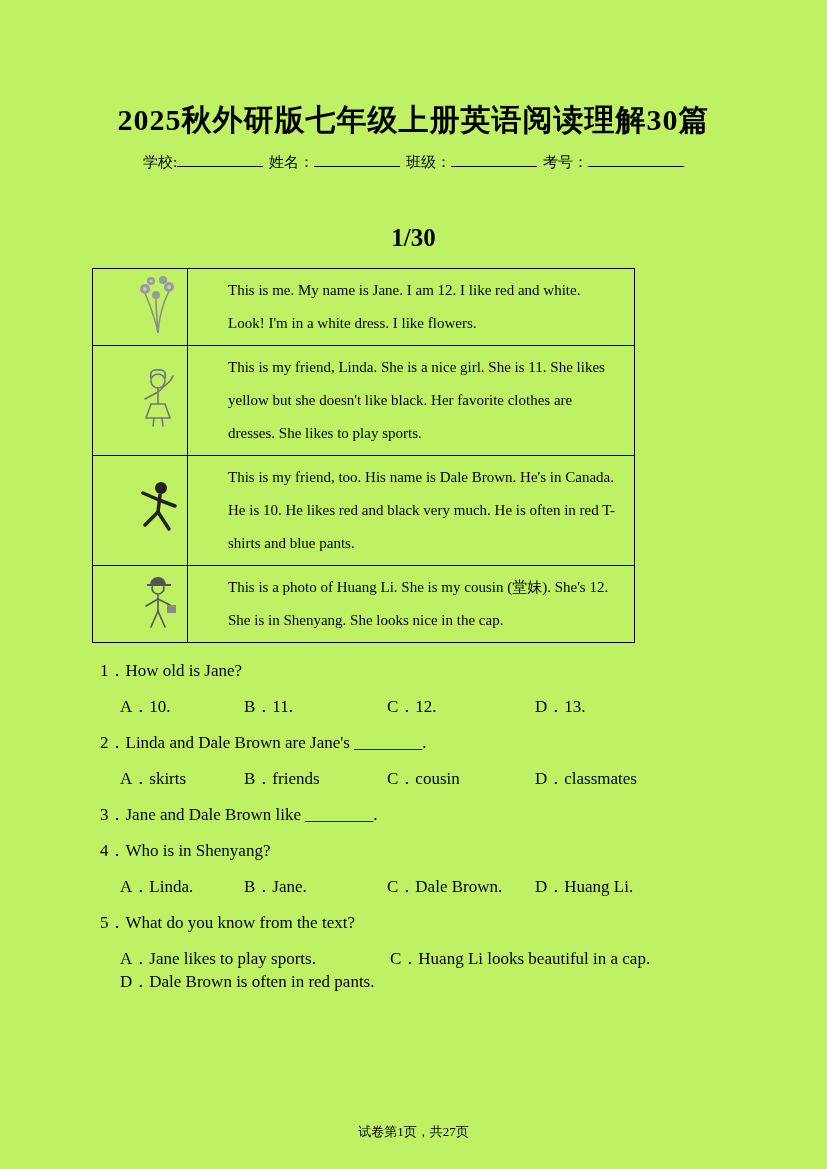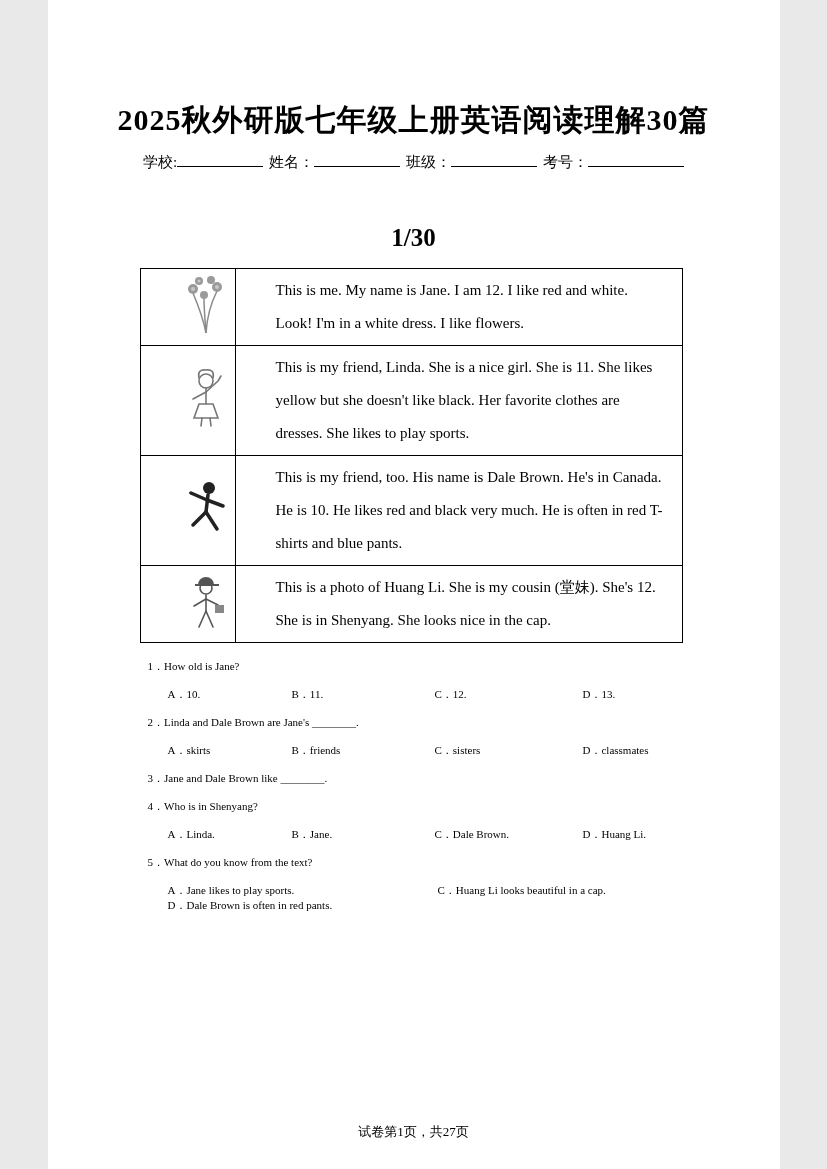--- a/index.html
+++ b/index.html
@@ -1,22 +1,22 @@
 <!DOCTYPE html>
 <html><head>
 <meta charset="utf-8">
 <style>
   * { margin:0; padding:0; box-sizing:border-box; }
   html,body { background:#e9e9e9; }
   body { font-family:"Liberation Serif","DejaVu Serif",serif; color:#000; }
   .page {
     position:relative;
-    width:732px; height:1169px;
+    width:827px; height:1169px;
     margin:0 auto;
-    background:#ffffff;
+    background:#bef264;
     overflow:hidden;
   }
   .title {
     padding-top:100px;
     text-align:center;
     font-size:30px;
     font-weight:bold;
     letter-spacing:1px;
   }
   .header-fields {
@@ -58,21 +58,21 @@
     padding:6px 4px;
   }
   td.text-cell {
     padding:5px 16px 5px 14px;
     font-size:15px;
     line-height:33px;
     vertical-align:middle;
   }
   .questions {
     margin:16px 12px 0 100px;
-    font-size:11px;
+    font-size:17px;
   }
   .q-label { margin-bottom:13px; }
   .options {
     display:grid;
     grid-template-columns:124px 143px 148px auto;
     padding-left:20px;
     margin-bottom:13px;
   }
   .options.two-col {
     grid-template-columns:270px auto;
@@ -195,21 +195,21 @@
         <span class="option">C．12.</span>
         <span class="option">D．13.</span>
       </div>
     </div>
 
     <div class="question">
       <div class="q-label">2．Linda and Dale Brown are Jane's ________.</div>
       <div class="options">
         <span class="option">A．skirts</span>
         <span class="option">B．friends</span>
-        <span class="option">C．sisters</span>
+        <span class="option">C．cousin</span>
         <span class="option">D．classmates</span>
       </div>
     </div>
 
     <div class="question">
       <div class="q-label">3．Jane and Dale Brown like ________.</div>
     </div>
 
     <div class="question">
       <div class="q-label">4．Who is in Shenyang?</div>

